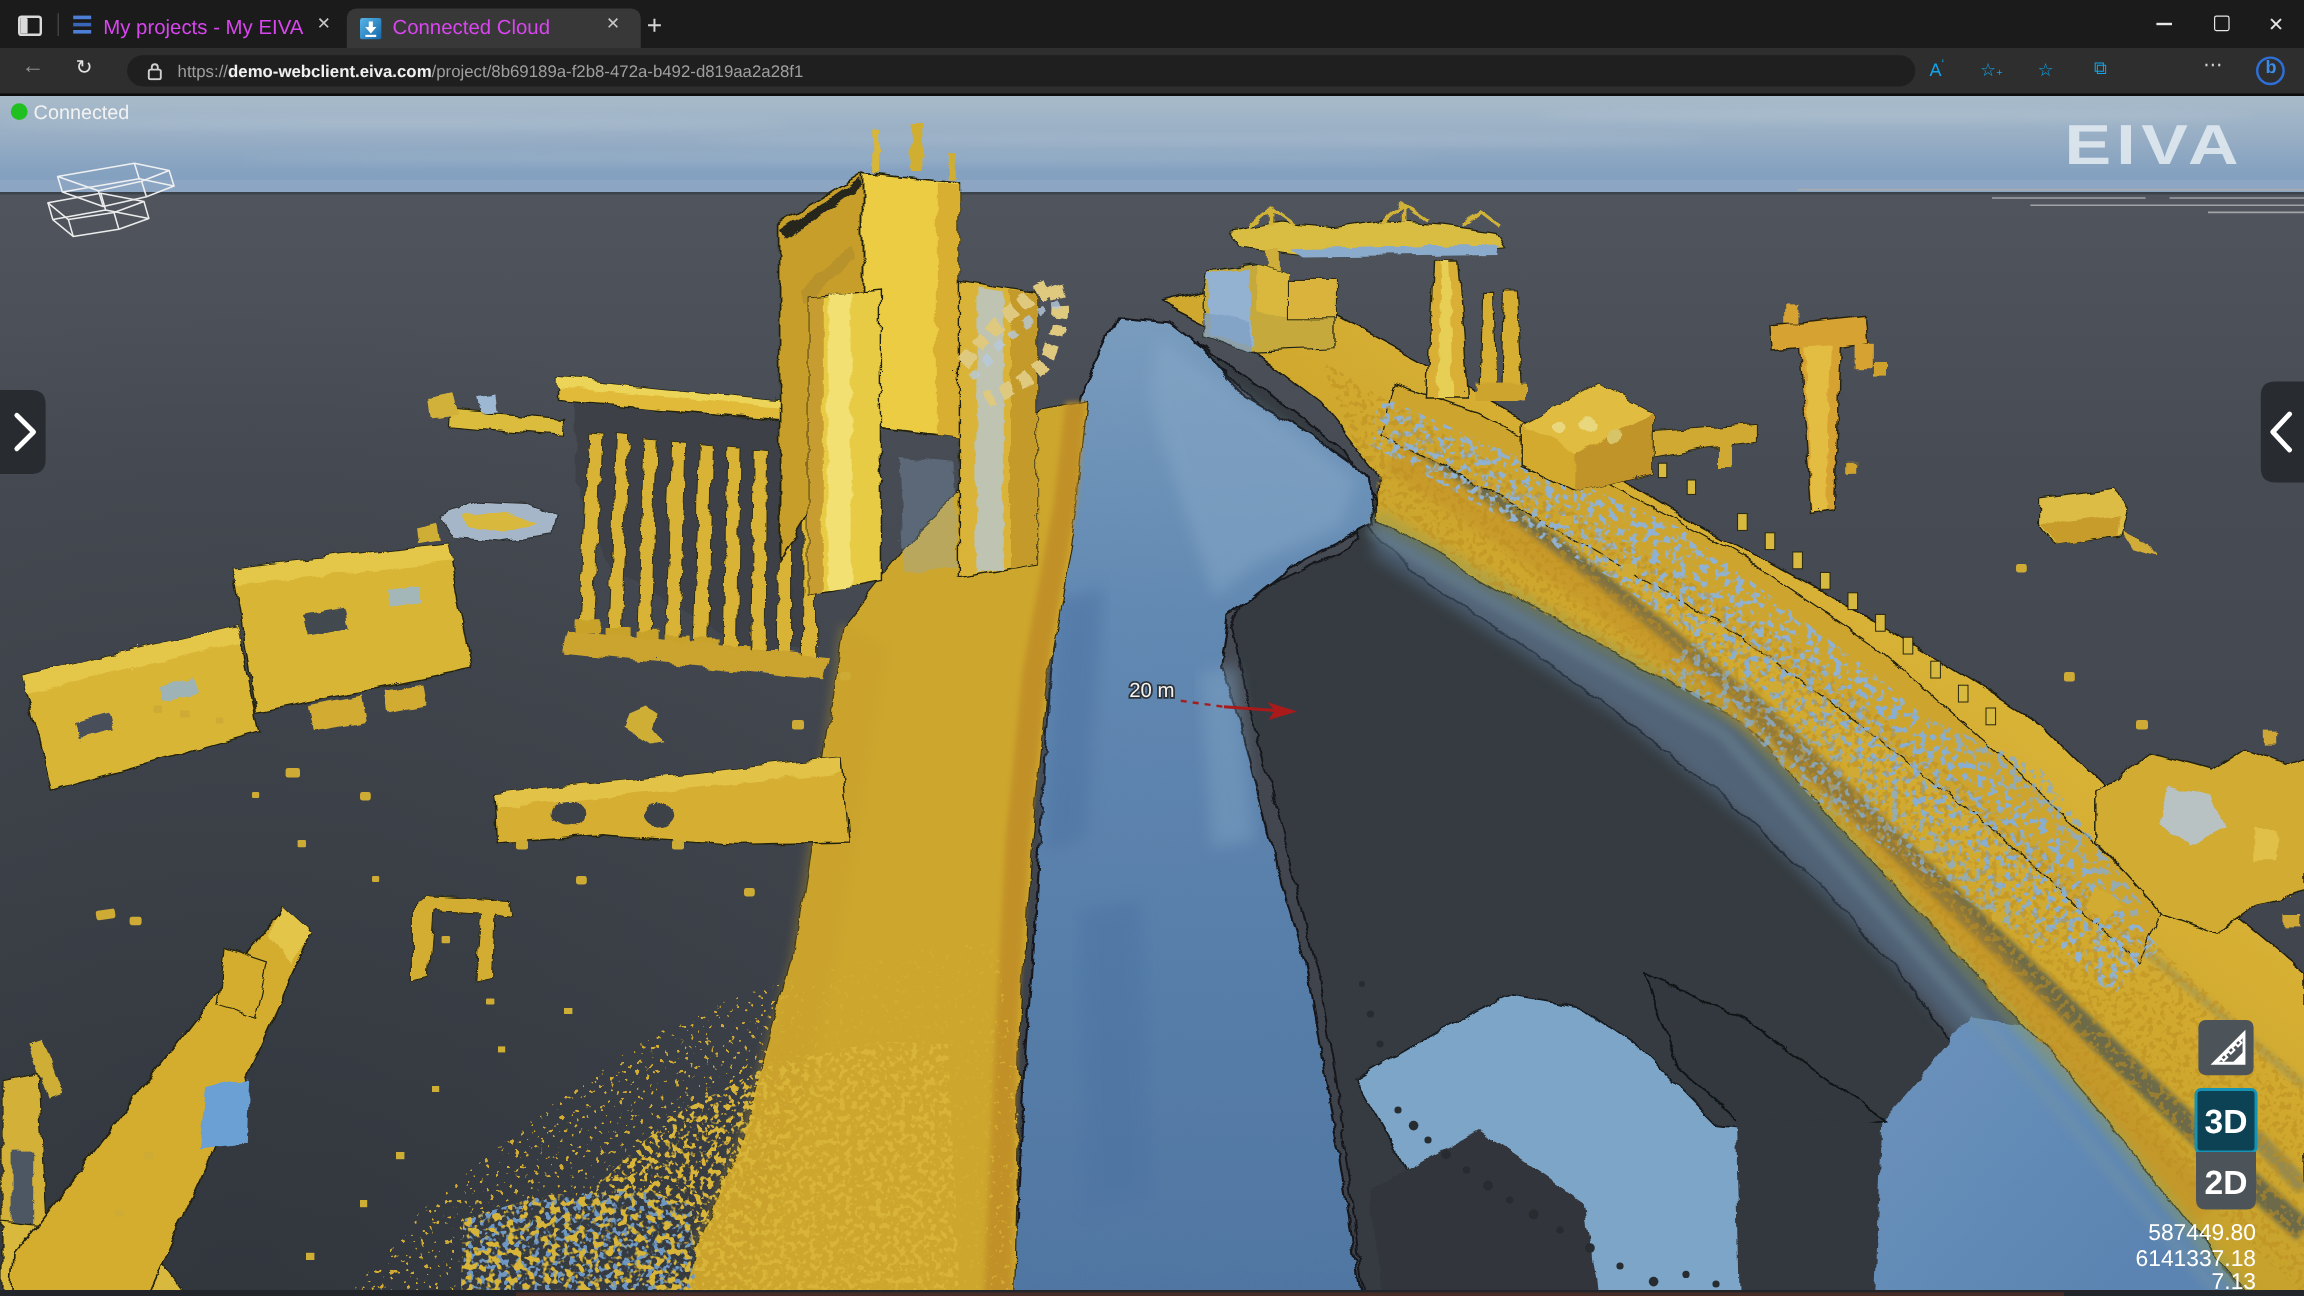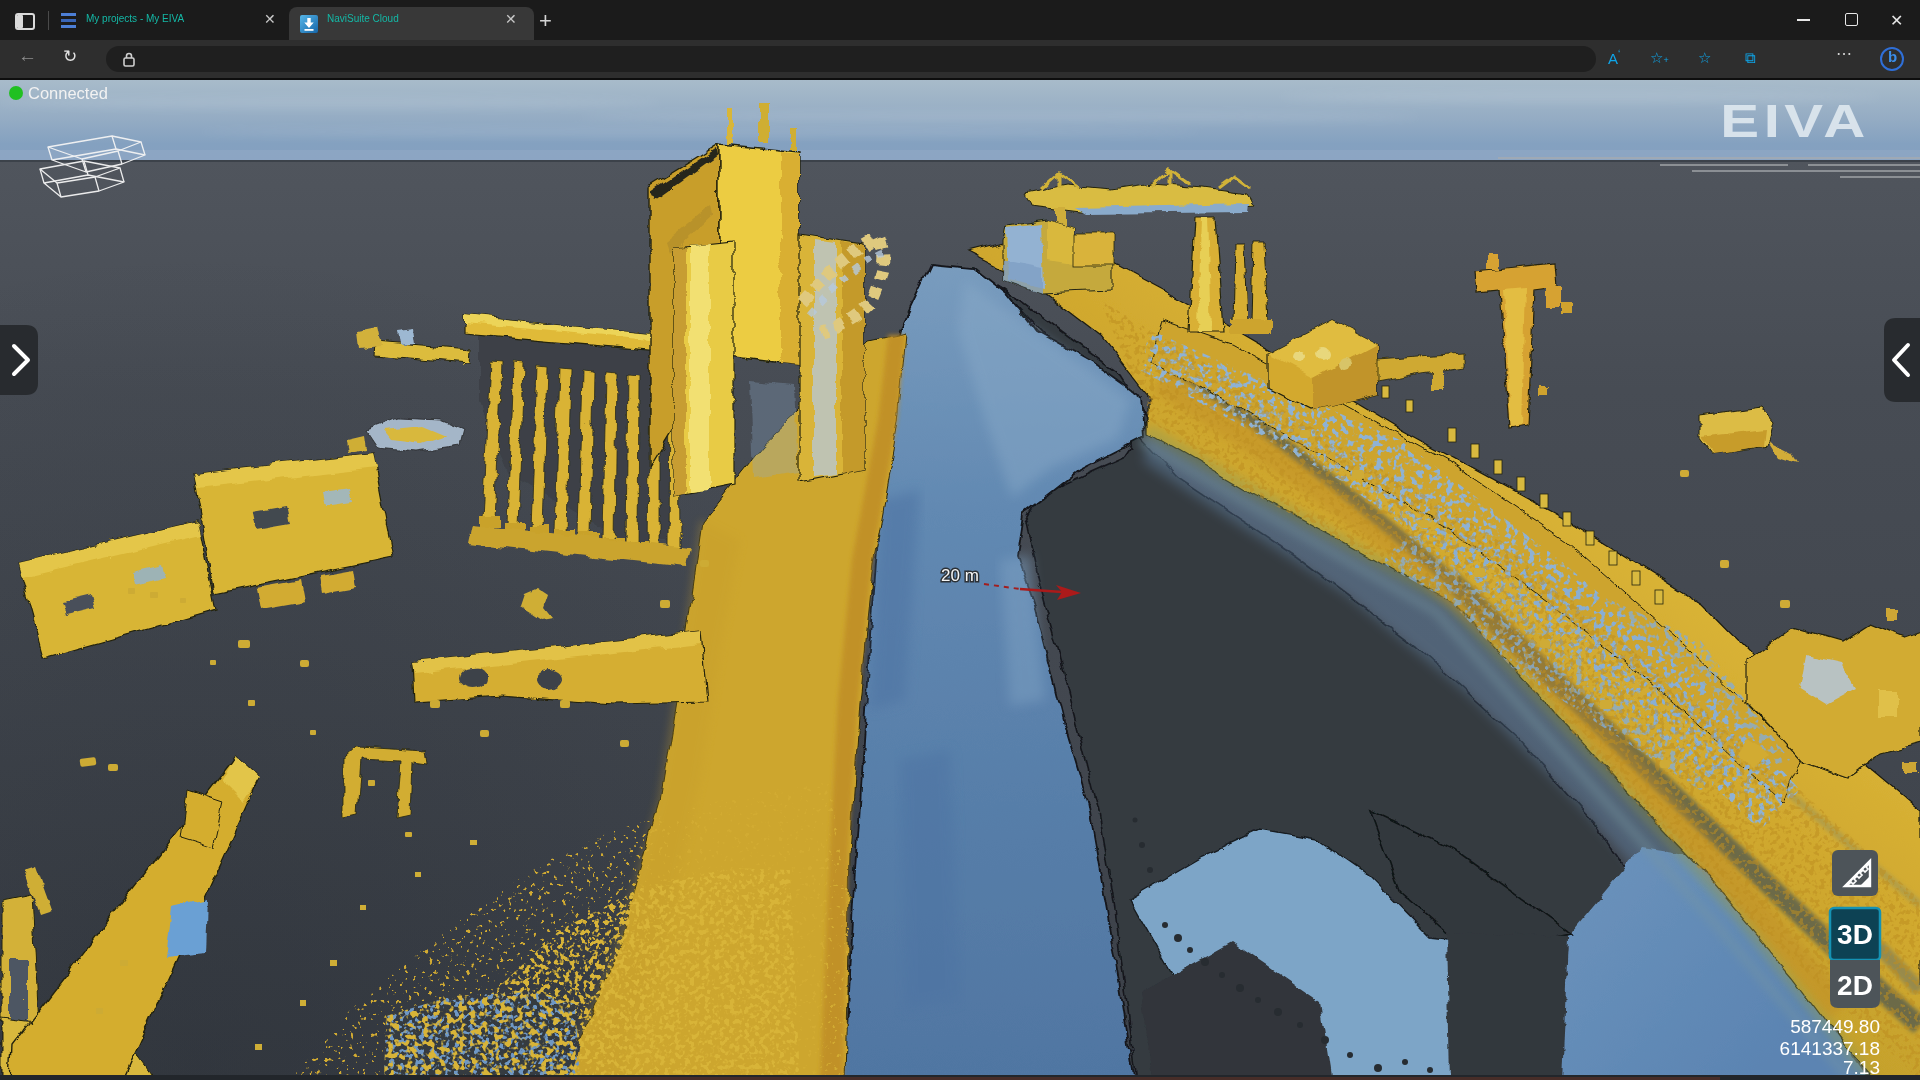--- a/index.html
+++ b/index.html
@@ -1,21 +1,21 @@
 <!DOCTYPE html>
 <html><head>
 <meta charset="utf-8">
 <style>
   html,body{margin:0;padding:0;width:1920px;height:1080px;overflow:hidden;background:#1b1b1b;font-family:"Liberation Sans",sans-serif;}
   .abs{position:absolute;}
   
   #tabbar{position:absolute;top:0;left:0;width:1920px;height:40px;background:#1b1b1b;}
   #toolbar{position:absolute;top:40px;left:0;width:1920px;height:38px;background:#2e2e2e;}
   #divider{position:absolute;top:78px;left:0;width:1920px;height:2px;background:#0e0e0e;}
-  .tabtitle{font-size:10px;color:#14b8a6;white-space:nowrap;}
+  .tabtitle{font-size:17px;color:#d946ef;white-space:nowrap;}
   .tabx{color:#c8c8c8;font-size:14px;}
   #activetab{position:absolute;top:7px;left:289px;width:245px;height:33px;background:#383838;border-radius:8px 8px 0 0;}
   .wbtn{color:#e6e6e6;font-size:15px;}
   #urlpill{position:absolute;top:6px;left:106px;width:1490px;height:26px;border-radius:13px;background:#1f1f1f;}
   .url{font-size:14px;color:#9f9f9f;white-space:nowrap;}
   .url b{color:#f0f0f0;font-weight:bold;}
   .ticon{color:#0ea5e9;font-size:15px;}
 </style>
 </head>
 <body>
@@ -36,36 +36,37 @@
     <defs>
         <linearGradient id="fav" x1="0" y1="0" x2="1" y2="1">
       <stop offset="0" stop-color="#56b6e8"></stop>
           <stop offset="1" stop-color="#1565a8"></stop>
         </linearGradient>
       </defs>
     <rect width="18" height="18" rx="2" fill="url(#fav)"></rect>
     <path d="M7.3 3 h3.4 v4.5 h3 L9 13 4.3 7.5 h3 Z" fill="#fff"></path>
     <rect x="4.5" y="14" width="9" height="1.8" fill="#fff"></rect>
   </svg>
-  <div class="abs tabtitle" style="top:13px;left:327px;">NaviSuite Cloud</div>
+  <div class="abs tabtitle" style="top:13px;left:327px;">Connected Cloud</div>
   <div class="abs tabx" style="top:11px;left:505px;">✕</div>
   <div class="abs" style="top:8px;left:539px;color:#d5d5d5;font-size:22px;font-weight:300;">+</div>
 
   <div class="abs" style="top:8px;left:1797px;width:13px;height:1.5px;background:#e8e8e8;margin-top:11px;"></div>
   <div class="abs" style="top:13px;left:1845px;width:11px;height:11px;border:1.5px solid #e8e8e8;border-radius:2px;"></div>
   <div class="abs wbtn" style="top:11px;left:1890px;font-size:16px;">✕</div>
 </div>
 <div id="toolbar">
   <div class="abs" style="top:5px;left:18px;color:#8f8f8f;font-size:19px;">←</div>
   <div class="abs" style="top:6px;left:63px;color:#e2e2e2;font-size:17px;">↻</div>
   <div id="urlpill"></div>
   <svg class="abs" style="top:11px;left:122px;" width="14" height="16">
     <rect x="2" y="7" width="10" height="8" rx="1.5" fill="none" stroke="#cfcfcf" stroke-width="1.6"></rect>
     <path d="M4.5 7 V5 a2.5 2.5 0 0 1 5 0 V7" fill="none" stroke="#cfcfcf" stroke-width="1.6"></path>
   </svg>
+  <div class="abs url" style="top:11px;left:148px;">https://<b>demo-webclient.eiva.com</b>/project/8b69189a-f2b8-472a-b492-d819aa2a28f1</div>
   <div class="abs ticon" style="top:9px;left:1608px;">A<span style="font-size:10px;vertical-align:super;">ʻ</span></div>
   <div class="abs ticon" style="top:9px;left:1650px;">☆<span style="font-size:9px;">+</span></div>
   <div class="abs ticon" style="top:9px;left:1698px;">☆﻿</div>
   <div class="abs ticon" style="top:9px;left:1745px;">⧉</div>
   <div class="abs" style="top:4px;left:1836px;color:#d2d2d2;font-size:16px;letter-spacing:1px;">⋯</div>
   <div class="abs" style="top:7px;left:1880px;width:20px;height:20px;border-radius:50%;border:2px solid #2f6fd8;"></div>
   <div class="abs" style="top:8px;left:1888px;color:#3b8de8;font-size:15px;font-weight:bold;">b</div>
 </div>
 <div id="divider"></div>
 

